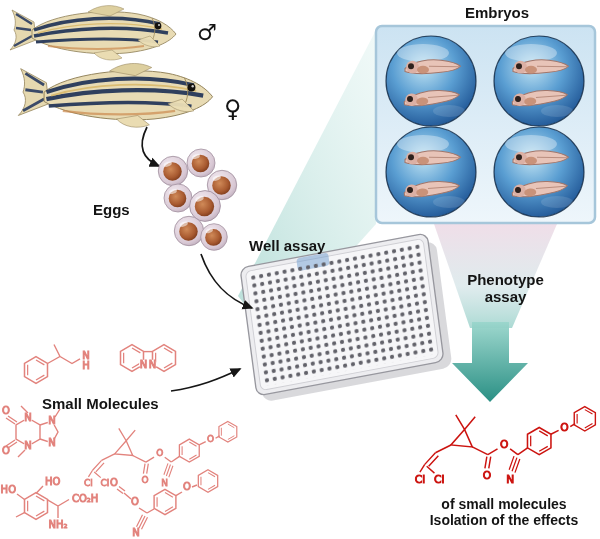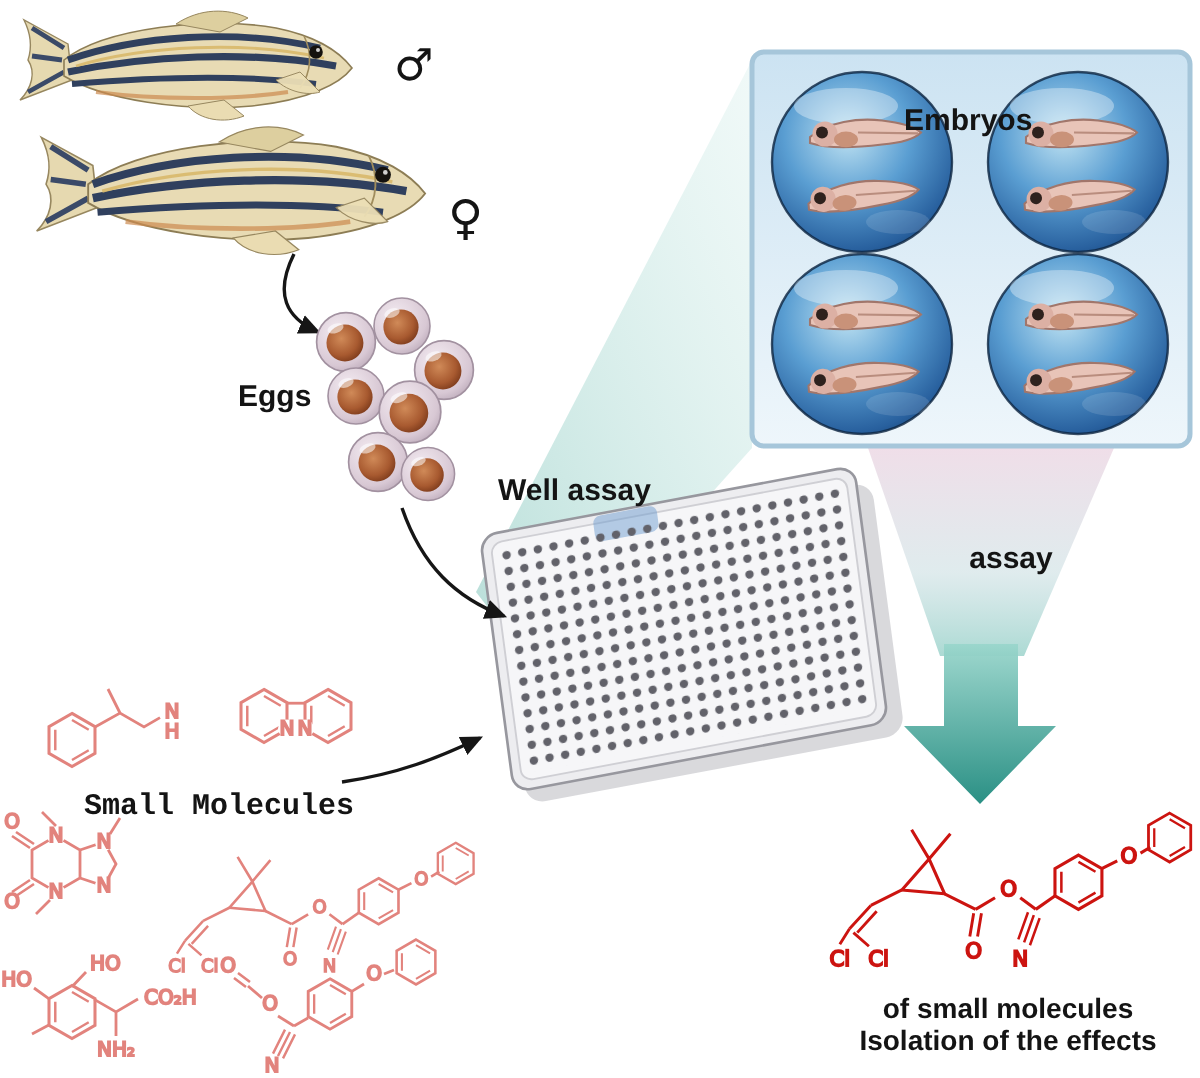--- a/index.html
+++ b/index.html
@@ -2,24 +2,24 @@
 <html><head>
 <meta charset="utf-8">
 <style>
   * { margin:0; padding:0; box-sizing:border-box; }
   html,body { width:600px; height:539px; }
   body { background:#fff; font-family:"Liberation Sans", sans-serif; }
   .canvas { position:relative; width:600px; height:539px; background:#fff; overflow:hidden; }
   .scene { position:absolute; left:0; top:0; }
   .lbl { position:absolute; color:#141414; font-weight:bold; line-height:1.12; }
   .lbl span { display:block; }
-  #lbl-embryos   { left:452px; top:5px;   width:90px;  text-align:left; font-size:15px;margin-top:48px; }
-  #lbl-eggs      { left:93px;  top:191px; font-size:15px;margin-left:26px; }
+  #lbl-embryos   { left:452px; top:5px;   width:90px;  text-align:center; font-size:15px; }
+  #lbl-eggs      { left:93px;  top:202px; font-size:15px; }
   #lbl-wellplate { left:249px; top:238px; font-size:15px; }
-  #lbl-smallmol  { left:42px;  top:396px; font-size:15px;font-family:Liberation Mono, monospace; }
+  #lbl-smallmol  { left:42px;  top:396px; font-size:15px; }
   #lbl-phenotype { left:448px; top:272px; width:115px; text-align:center; font-size:15px; }
   #lbl-isolation { left:413px; top:497px; width:182px; text-align:center; font-size:14px; }
   svg text { font-family:"DejaVu Sans", sans-serif; }
 </style>
 </head>
 <body>
 
 <div class="canvas">
 
 <svg class="scene" width="600" height="539" viewBox="0 0 600 539">
@@ -247,20 +247,21 @@
   <g color="#cc1410" stroke="currentColor" fill="currentColor">
     <use href="#pyrethroid" transform="translate(417,412) scale(0.97)"></use>
   </g>
 </svg>
 
 <div class="lbl" id="lbl-embryos">Embryos</div>
 <div class="lbl" id="lbl-eggs">Eggs</div>
 <div class="lbl" id="lbl-wellplate">Well assay</div>
 <div class="lbl" id="lbl-smallmol">Small Molecules</div>
 <div class="lbl" id="lbl-phenotype">
+  <span>Phenotype</span>
   <span>assay</span>
 </div>
 <div class="lbl" id="lbl-isolation">
   <span>of small molecules</span>
   <span>Isolation of the effects</span>
 </div>
 
 </div>
 
 </body></html>

